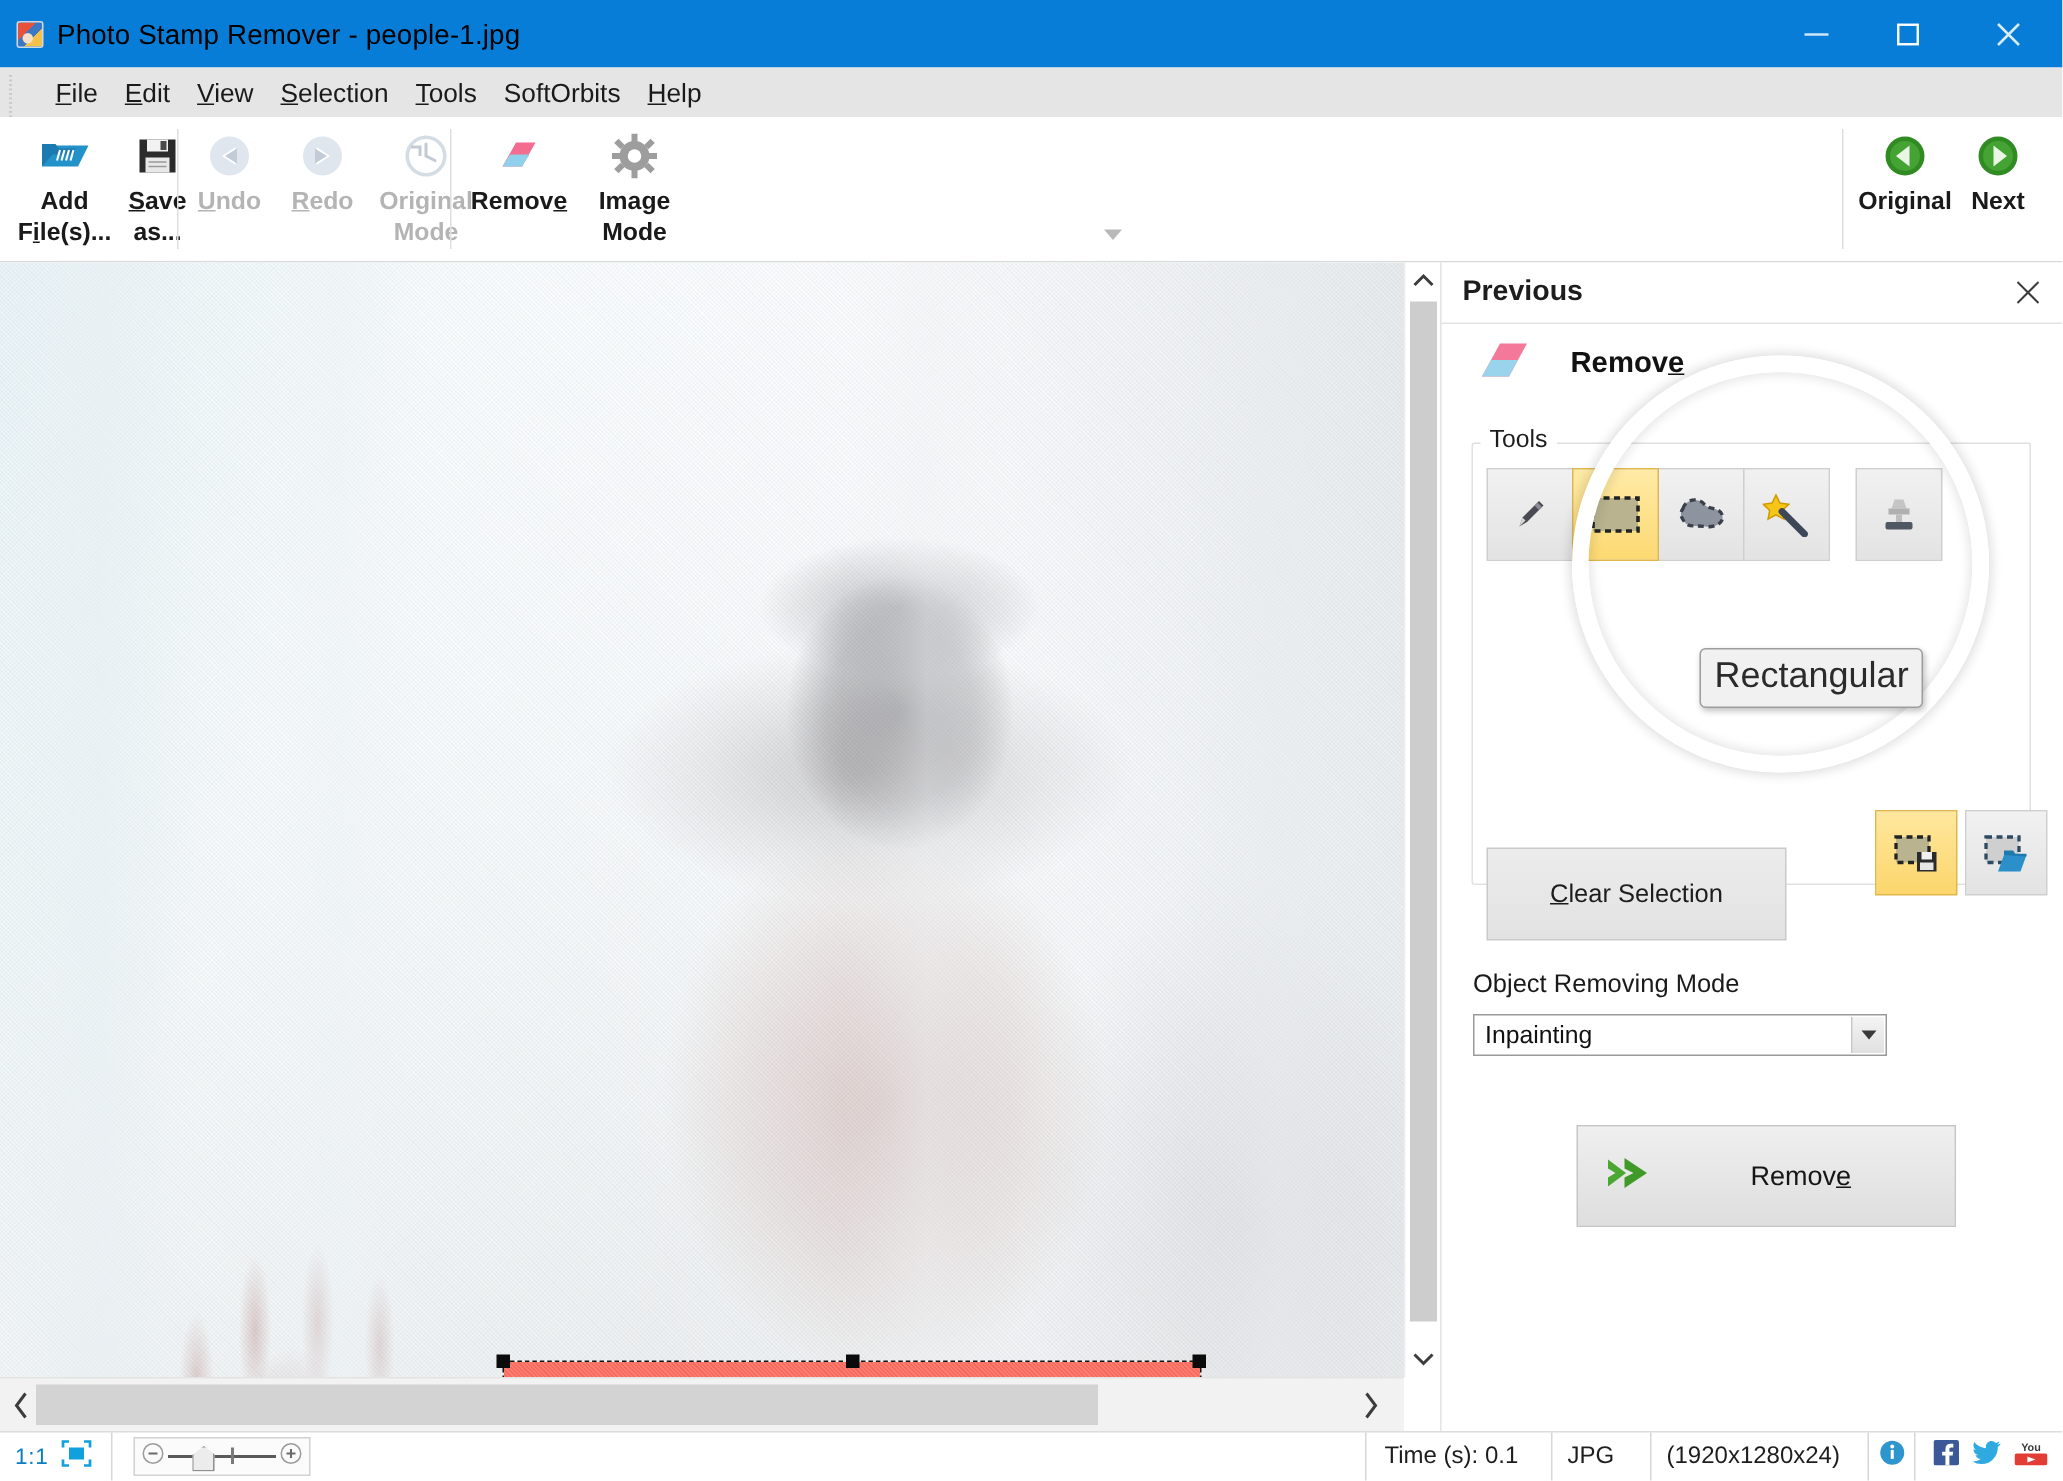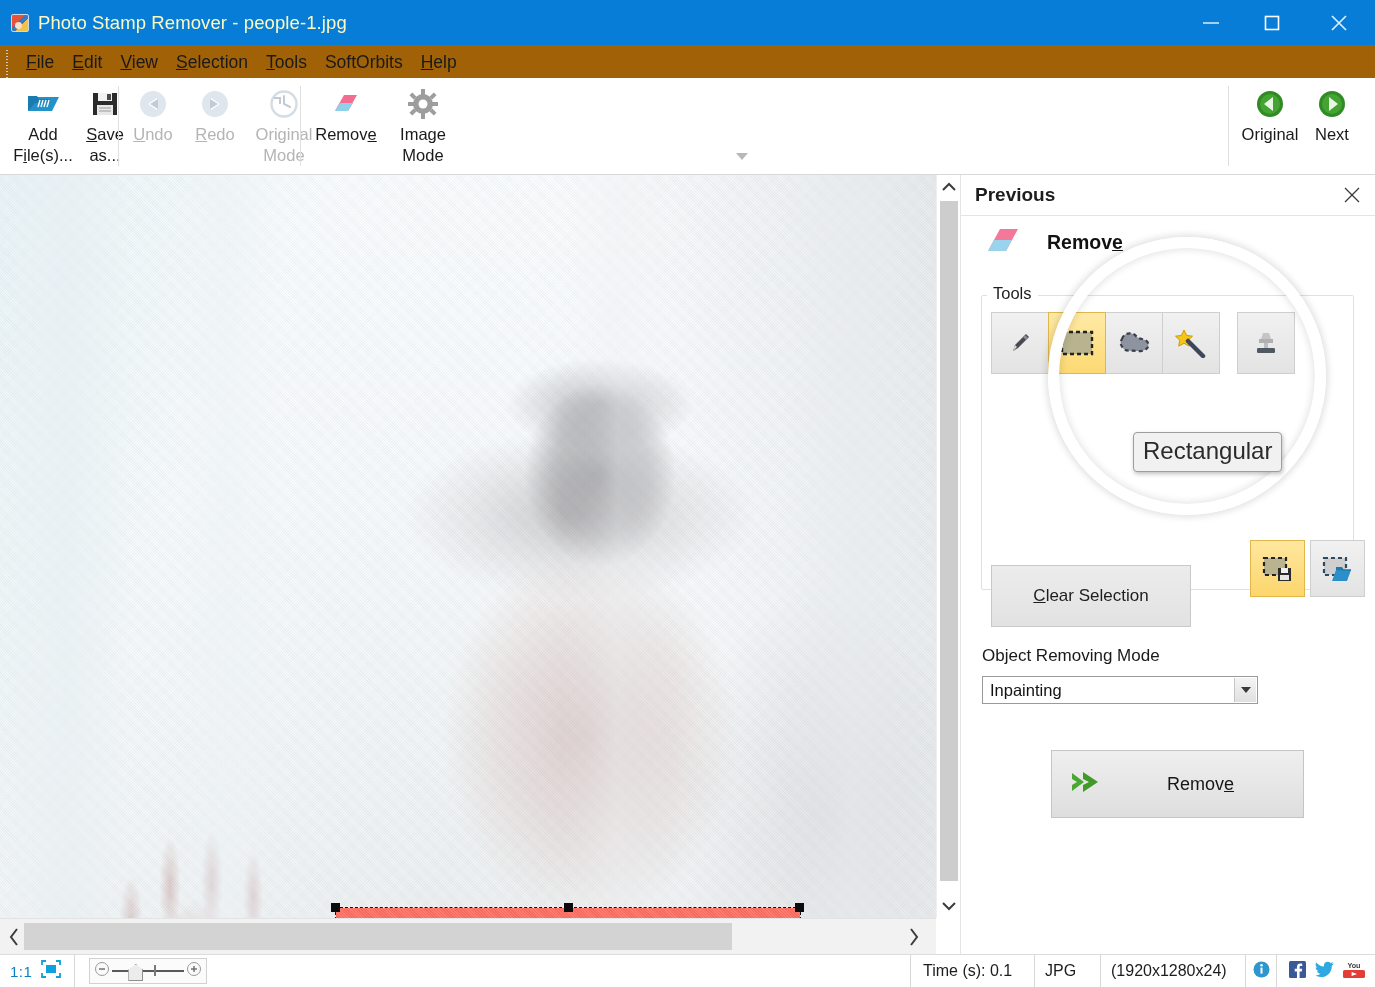--- a/index.html
+++ b/index.html
@@ -44,21 +44,21 @@
   .title-icon::after {
     content: "";
     position: absolute;
     left: 3px; top: 7px;
     width: 7px; height: 7px;
     border-radius: 50%;
     background: #f7dfc8;
   }
   .title-text {
     margin-left: 9px;
-    color: #fef9c3;
+    color: #000000;
     font-size: 18.5px;
     letter-spacing: 0.1px;
     white-space: nowrap;
   }
   .win-controls {
     position: absolute;
     right: 0; top: 0;
     height: 45px;
     display: flex;
   }
@@ -71,24 +71,24 @@
   .win-btn svg { display: block; }
   .win-btn:first-child { width: 60px; }
   .win-btn:nth-child(2) { width: 62px; }
   .win-btn:last-child { width: 72px; }
 
   
   .menubar {
     position: absolute;
     left: 0; top: 45px;
     width: 1375px; height: 33px;
-    background: #a16207;
-    display: flex;
-    align-items: center;
-    padding-left: 17px;
+    background: #e5e5e5;
+    display: flex;
+    align-items: center;
+    padding-left: 28px;
     box-sizing: border-box;
   }
   .menu-item {
     font-size: 17.5px;
     color: #1a1a1a;
     padding: 0 9px;
     white-space: nowrap;
     line-height: 20px;
   }
   .menu-item u { text-decoration: underline; text-underline-offset: 1px; }
@@ -106,20 +106,21 @@
     left: 0; top: 78px;
     width: 1375px; height: 96px;
     background: #ffffff;
     border-bottom: 1px solid #d8d8d8;
   }
   .rb-group {
     position: absolute;
     top: 0; height: 95px;
     display: flex;
     align-items: flex-start;
+    font-weight: bold;
   }
   .rb-sep {
     position: absolute;
     top: 8px;
     width: 1px; height: 80px;
     background: #dfdfdf;
   }
   .rb-btn {
     width: 62px;
     display: flex;

